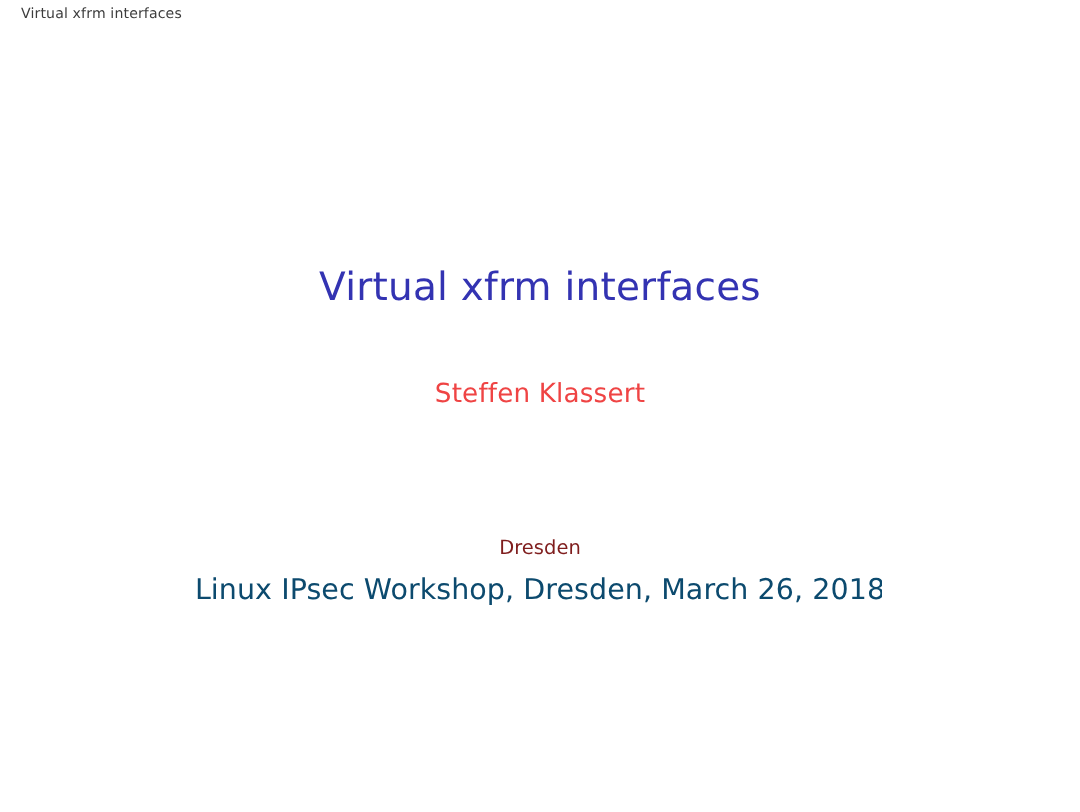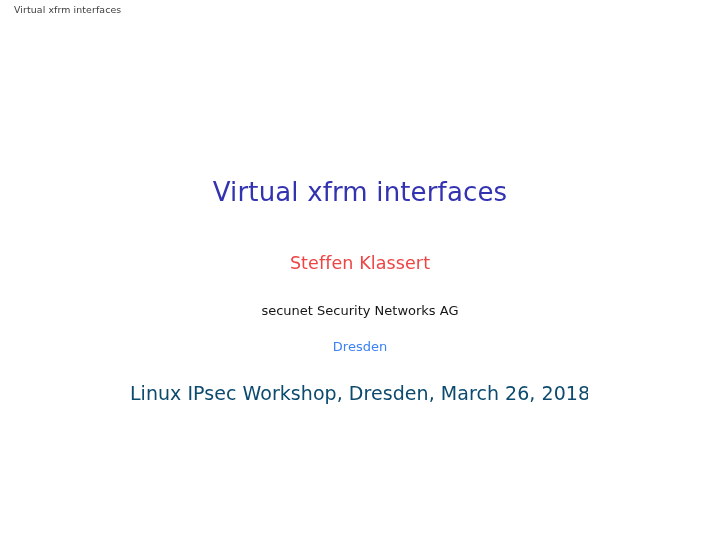--- a/index.html
+++ b/index.html
@@ -69,24 +69,24 @@
     letter-spacing: 0.1px;
   }
   .doc-institute {
     top: 303px;
     font-size: 13px;
     line-height: 16px;
     color: #161616;
     font-weight: normal;
   }
   .doc-location {
-    top: 339px;
+    top: 358px;
     font-size: 13px;
     line-height: 16px;
-    color: #3b82f6;
+    color: #7f1d1d;
     font-weight: normal;
   }
   .doc-date {
     top: 382px;
     font-size: 19px;
     line-height: 23px;
     color: #0c4a6e;
     font-weight: normal;
     letter-spacing: 0.05px;
   }
@@ -108,21 +108,20 @@
   <div class="headline">
     <div class="headline-title">Virtual xfrm interfaces</div>
   </div>
 
   <div class="titlepage">
 
     <div class="tp-row doc-title">Virtual xfrm interfaces</div>
 
     <div class="tp-row doc-author">Steffen Klassert</div>
 
-    <div class="tp-row doc-institute">secunet Security Networks AG</div>
 
     <div class="tp-row doc-location">Dresden</div>
 
     <div class="tp-row doc-date">Linux IPsec Workshop, Dresden, March 26, 2018</div>
 
   </div>
 
   <div class="footline">
     <span></span>
   </div>

